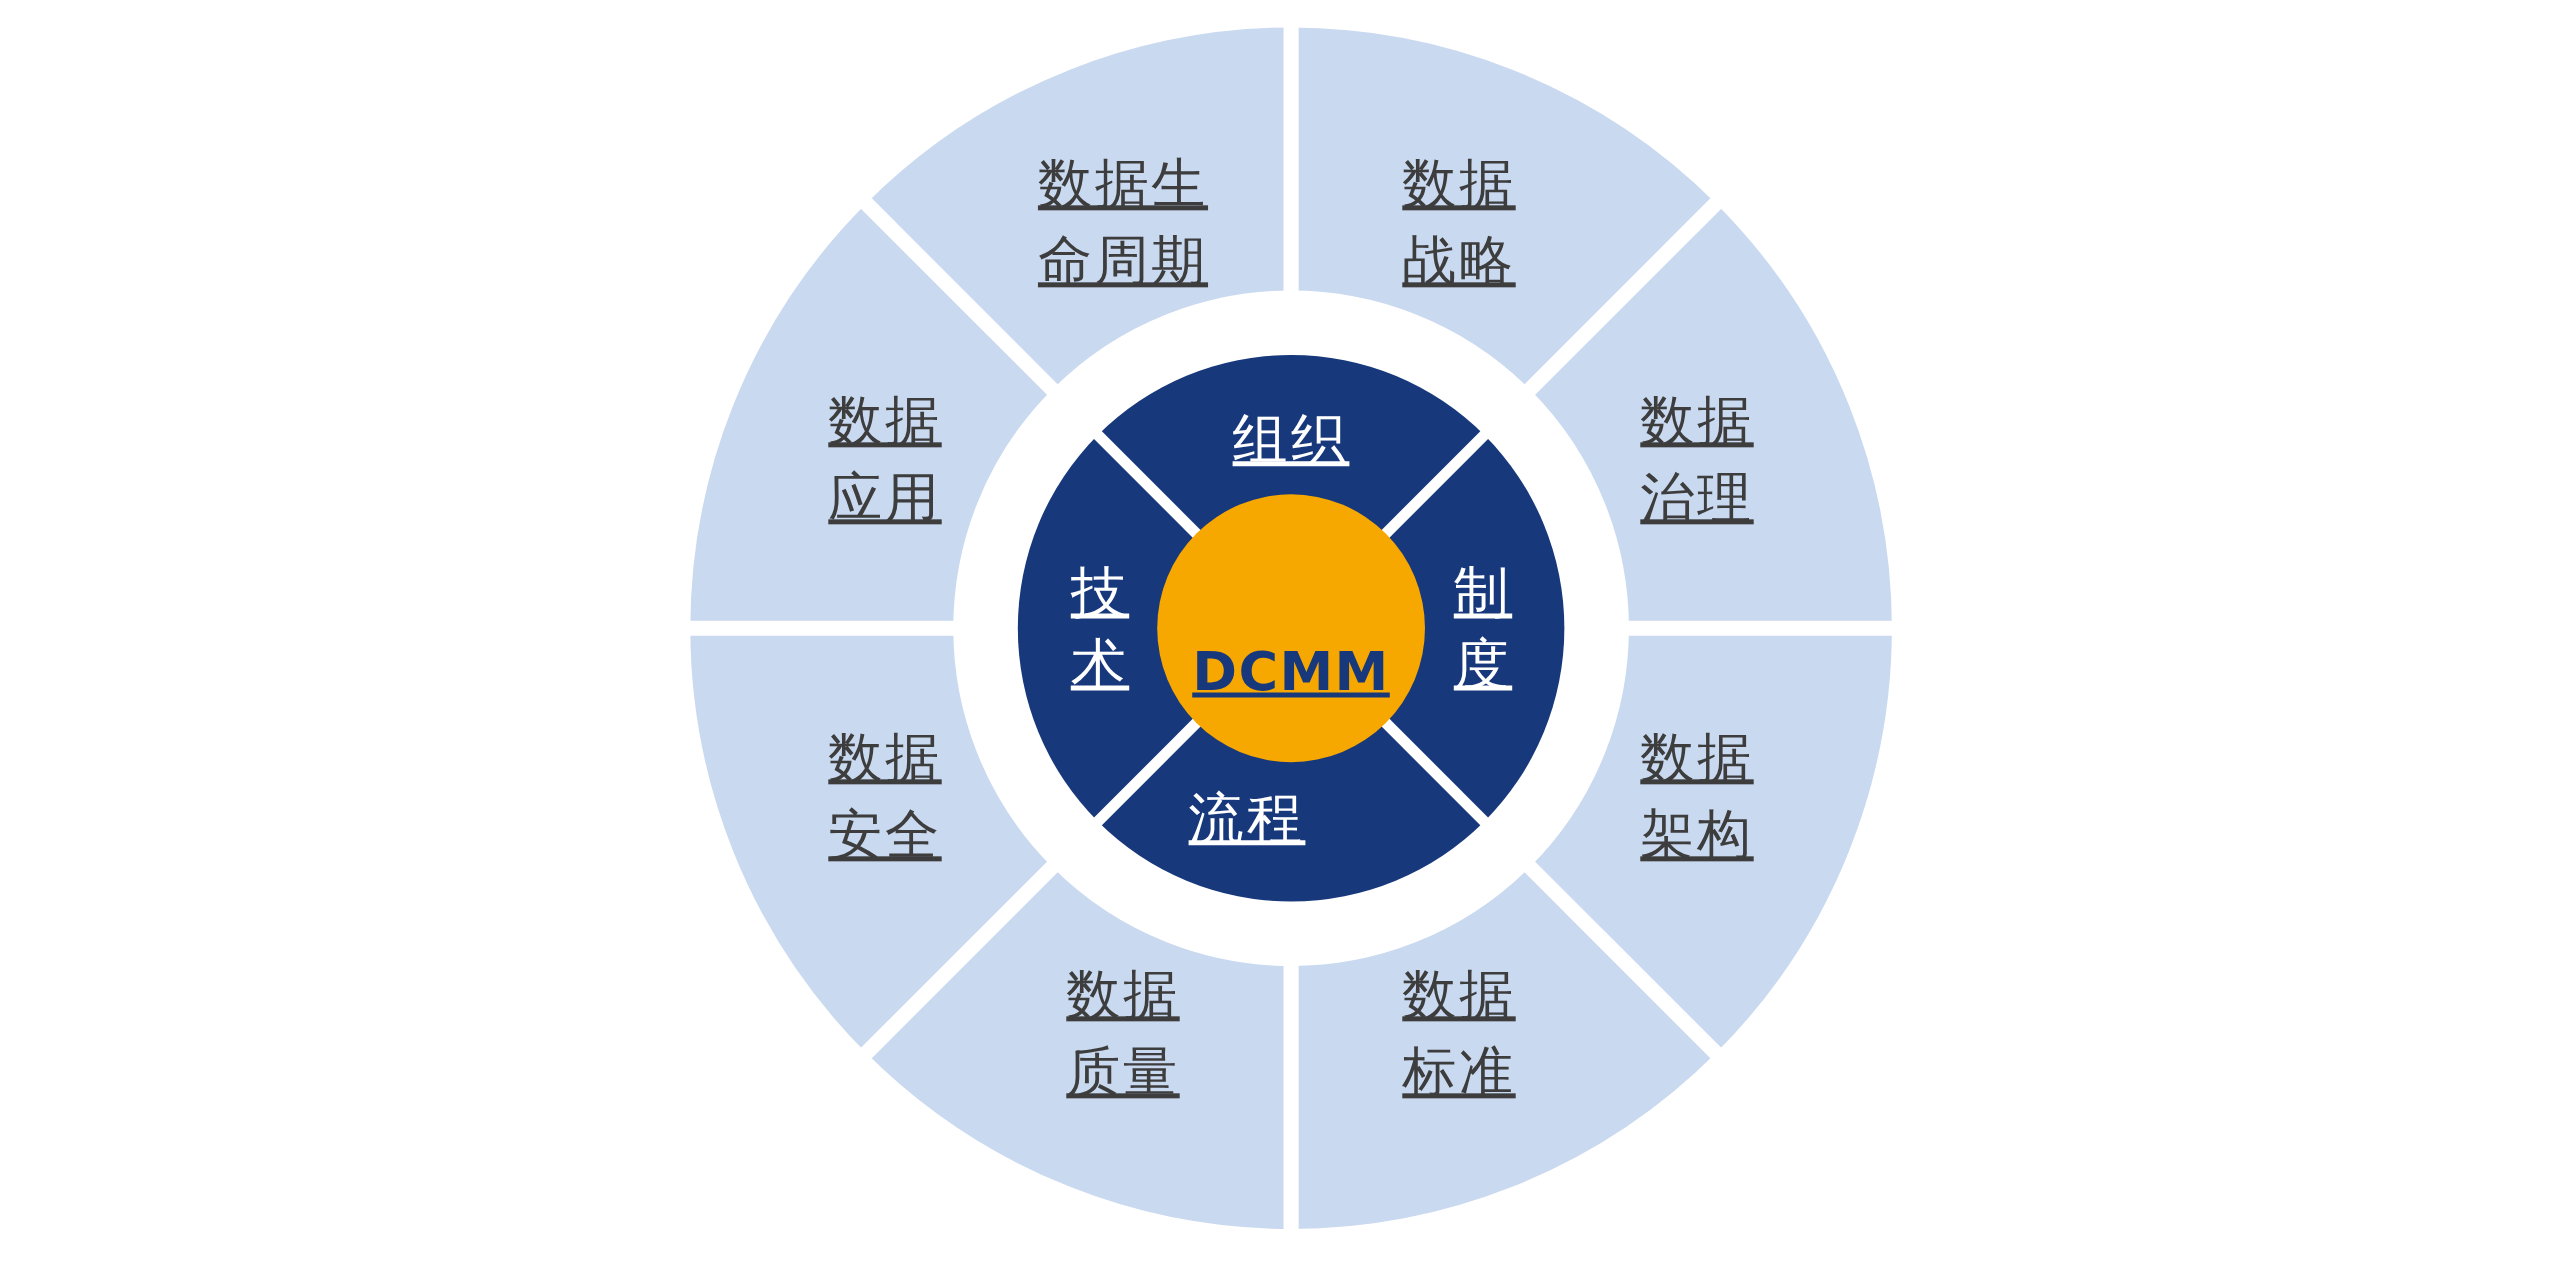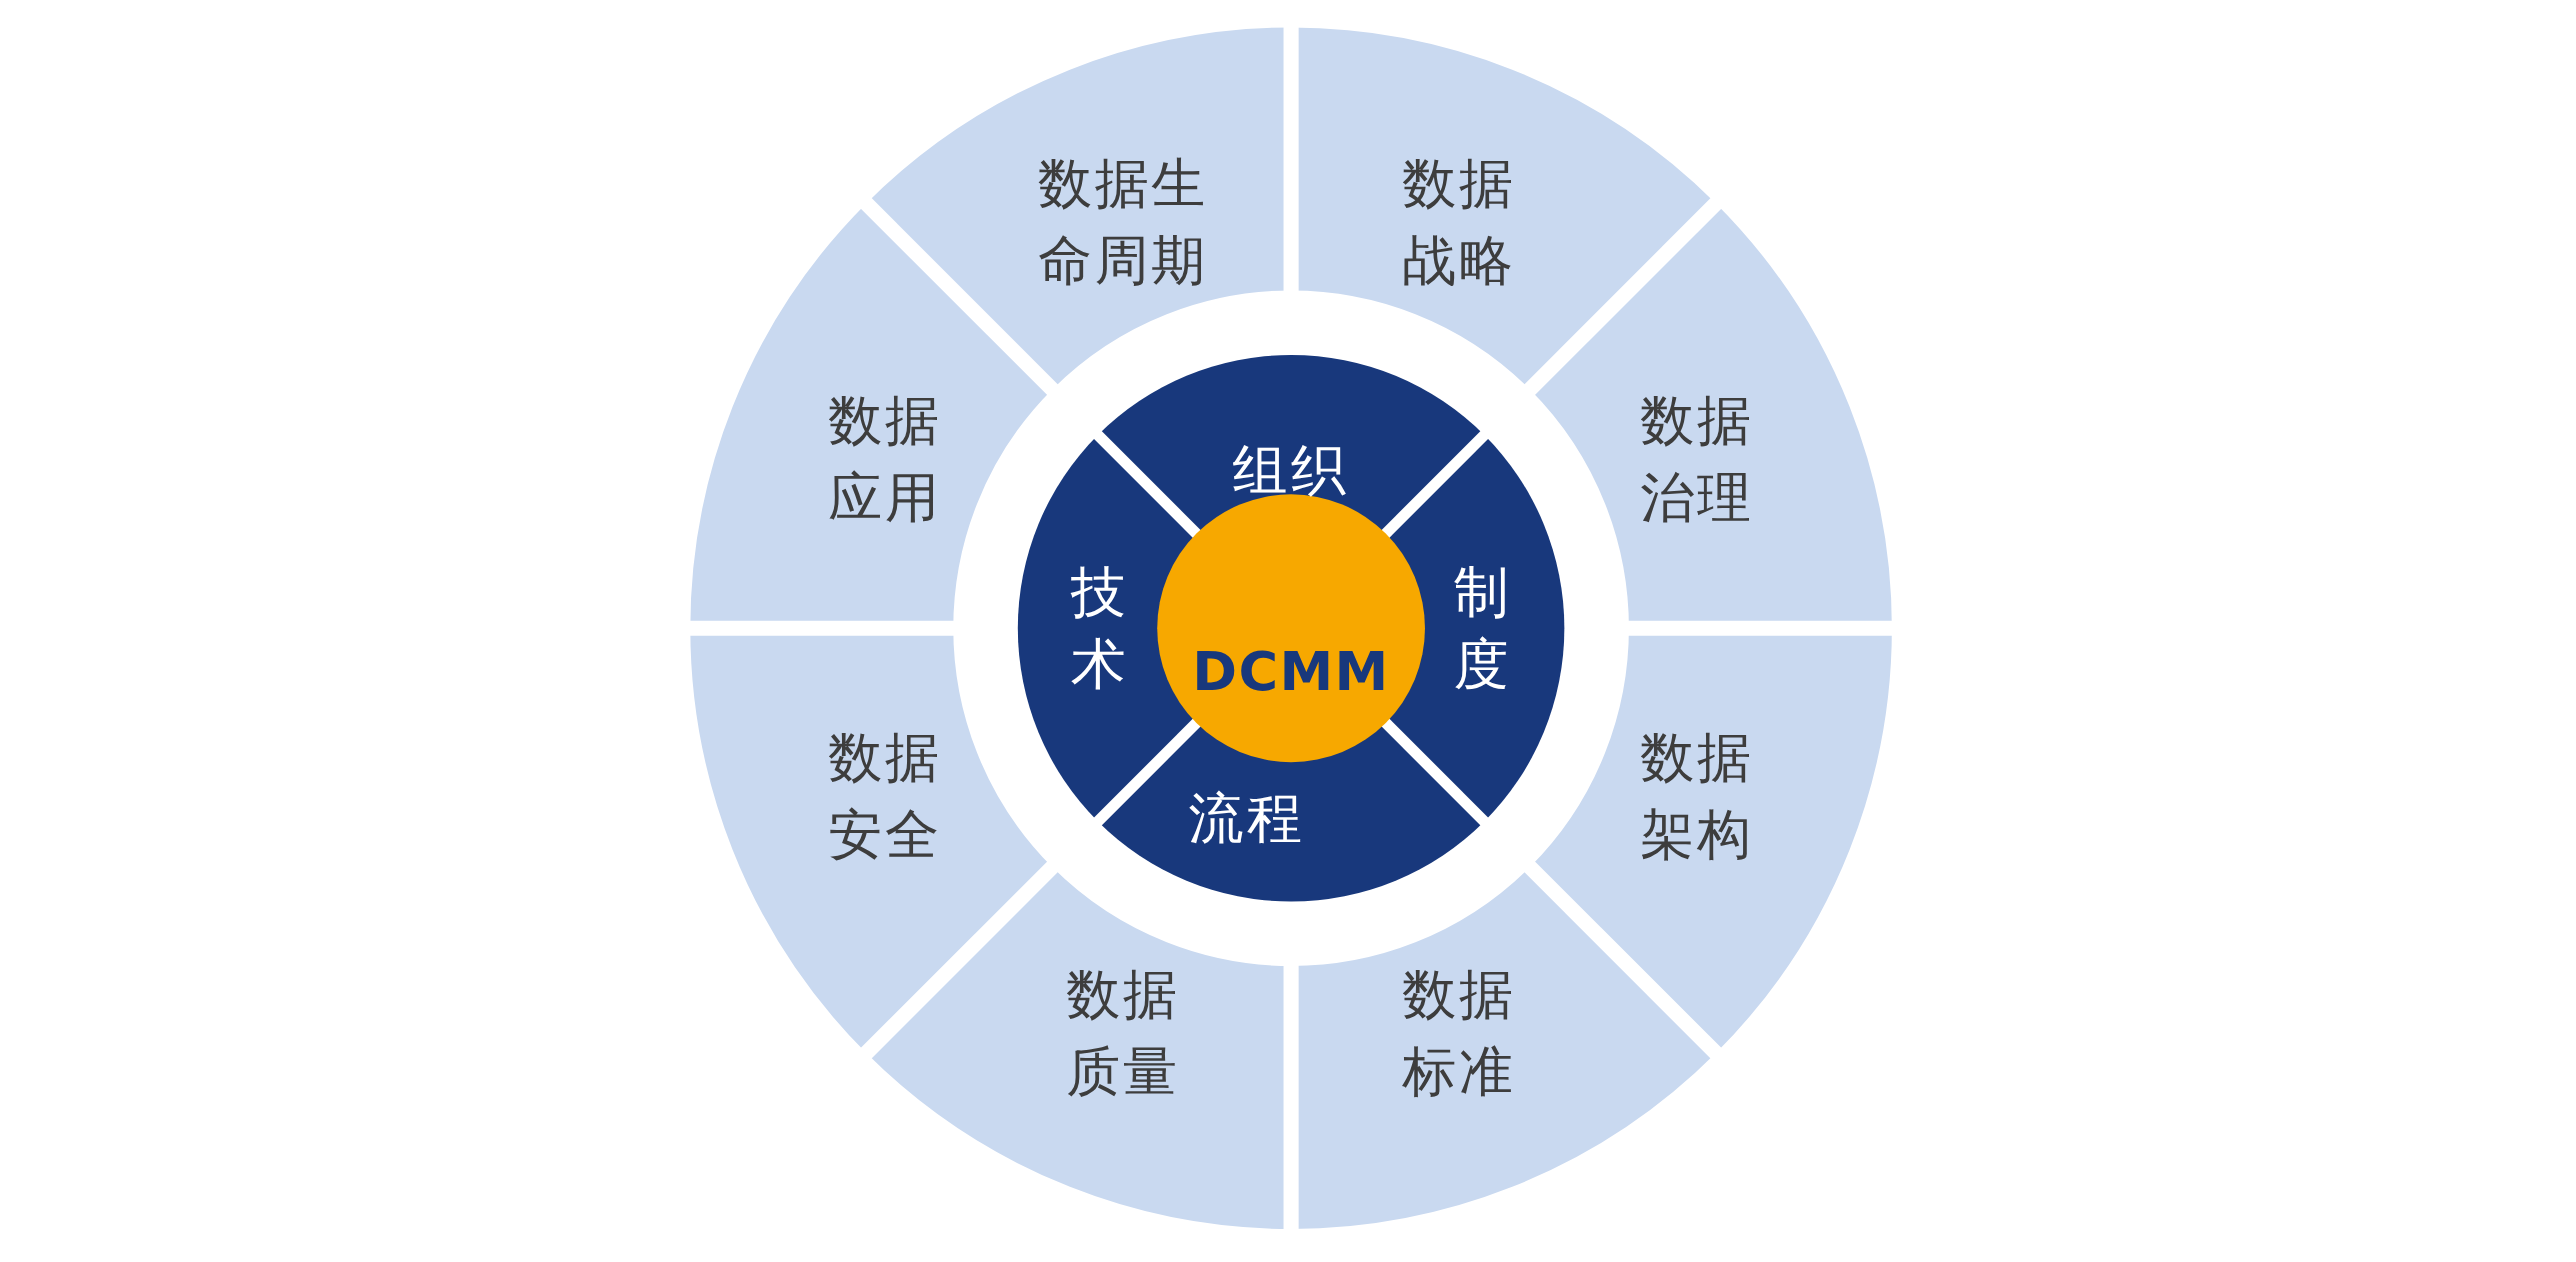--- a/index.html
+++ b/index.html
@@ -39,20 +39,21 @@
     fill: var(--inner-ring, #18387C);
   }
   .disc-center {
     fill: var(--center, #F7A800);
   }
   .label {
     position: absolute;
     transform: translate(-50%, -50%);
     text-align: left;
     white-space: pre-line;
+    text-decoration: underline;
   }
   .label-outer {
     font-size: 54px;
     line-height: 1.42;
     color: var(--outer-text, #3D3D3D);
     font-weight: 500;
     letter-spacing: 2.7px;
   }
   .label-inner {
     font-size: 55px;
@@ -108,21 +109,21 @@
 标准</div>
   <div class="label label-outer" style="left:1123px; top:1034px;">数据
 质量</div>
   <div class="label label-outer" style="left:885px; top:797px;">数据
 安全</div>
   <div class="label label-outer" style="left:885px; top:460px;">数据
 应用</div>
   <div class="label label-outer" style="left:1123px; top:223px;">数据生
 命周期</div>
 
-  <div class="label label-inner" style="left:1291px; top:440px;margin-top:31px;">组织</div>
+  <div class="label label-inner" style="left:1291px; top:440px;">组织</div>
   <div class="label label-inner" style="left:1483px; top:628px;">制
 度</div>
   <div class="label label-inner" style="left:1247px; top:819px;">流程</div>
   <div class="label label-inner" style="left:1100px; top:628px;">技
 术</div>
 
   <div class="label label-center" style="left:1291px; top:628px;">DCMM</div>
 
 </div>
 

